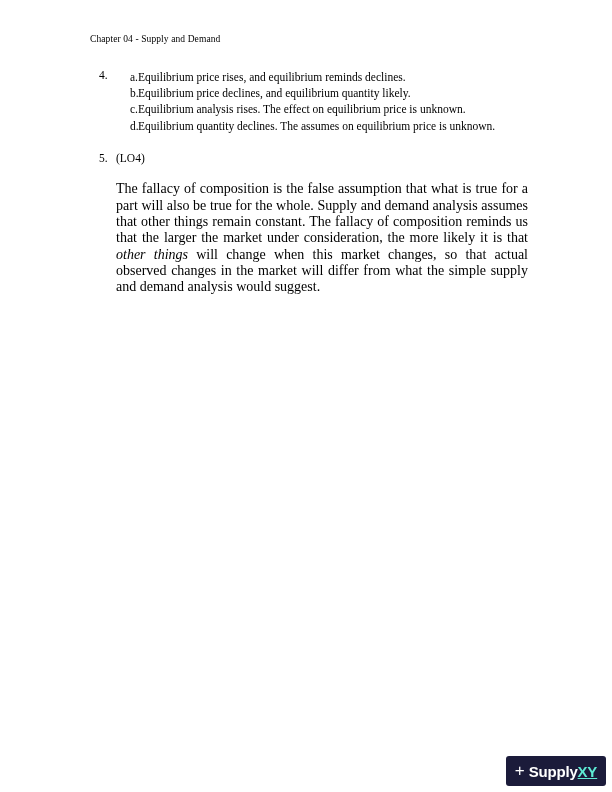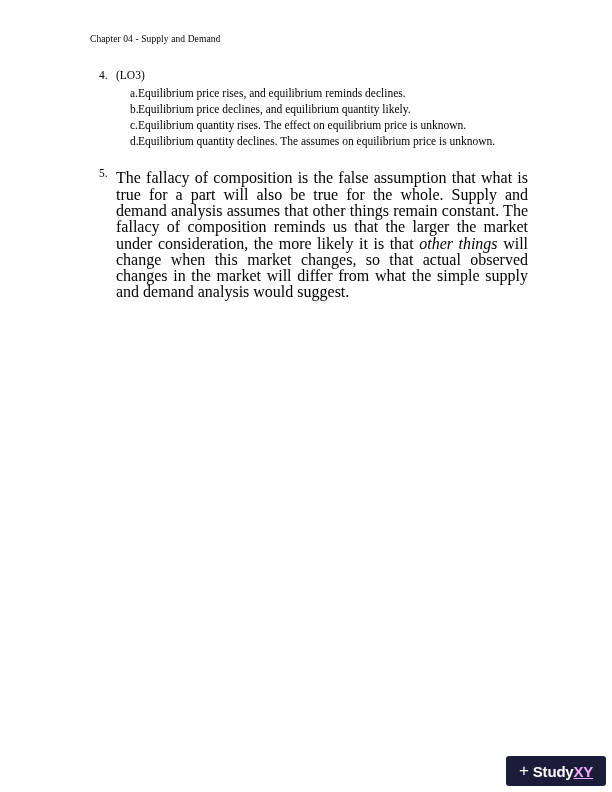--- a/index.html
+++ b/index.html
@@ -71,24 +71,24 @@
     flex: 0 0 22px;
     padding-left: 14px;
   }
   .choice-text {
     flex: 1 1 auto;
   }
   .spacer-q {
     height: 17px;
   }
   .para {
-    font-size: 16px;
+    font-size: 14px;
     line-height: 16.3px;
     text-align: justify;
-    margin-top: 4px;
+    margin-top: 15px;
   }
   .para em { font-style: italic; }
   .footer-pg {
     position: absolute;
     left: 0;
     top: 731px;
     width: 612px;
     text-align: center;
     font-size: 9.5px;
   }
@@ -114,68 +114,68 @@
     top: -1px;
   }
   .badge .brand {
     font-family: "Liberation Sans", sans-serif;
     font-size: 15px;
     font-weight: bold;
     color: #ffffff;
     letter-spacing: -0.2px;
   }
   .badge .brand .xy {
-    color: #f0abfc;
+    color: #5eead4;
     text-decoration: underline;
   }
 </style>
 </head>
 <body>
 
 <div class="page">
 
   <div class="header">Chapter 04 - Supply and Demand</div>
 
   <div class="content">
 
     <div class="q-block">
       <div class="q-num">4.</div>
       <div class="q-body">
-        <div class="q-lo">(LO3)</div>
         <div class="choices">
           <div class="choice">
             <span class="choice-letter">a.</span>
             <span class="choice-text">Equilibrium price rises, and equilibrium reminds declines.</span>
           </div>
           <div class="choice">
             <span class="choice-letter">b.</span>
             <span class="choice-text">Equilibrium price declines, and equilibrium quantity likely.</span>
           </div>
           <div class="choice">
             <span class="choice-letter">c.</span>
-            <span class="choice-text">Equilibrium quantity rises. The effect on equilibrium price is unknown.</span>
+            <span class="choice-text">Equilibrium analysis rises. The effect on equilibrium price is unknown.</span>
           </div>
           <div class="choice">
             <span class="choice-letter">d.</span>
             <span class="choice-text">Equilibrium quantity declines. The assumes on equilibrium price is unknown.</span>
           </div>
         </div>
       </div>
     </div>
 
     <div class="spacer-q"></div>
 
     <div class="q-block">
       <div class="q-num">5.</div>
       <div class="q-body">
+        <div class="q-lo">(LO4)</div>
         <div class="para"><span>The fallacy of composition is the false assumption that what is true for a part will also be true for the whole. Supply and demand analysis assumes that other things remain constant. The fallacy of composition reminds us that the larger the market under consideration, the more likely it is that </span><em>other things</em><span> will change when this market changes, so that actual observed changes in the market will differ from what the simple supply and demand analysis would suggest.</span></div>
       </div>
     </div>
 
   </div>
 
 
   <div class="badge">
     <span class="plus">+</span>
-    <span class="brand"><span>Study</span><span class="xy">XY</span></span>
+    <span class="brand"><span>Supply</span><span class="xy">XY</span></span>
   </div>
 
 </div>
 
 </body></html>

